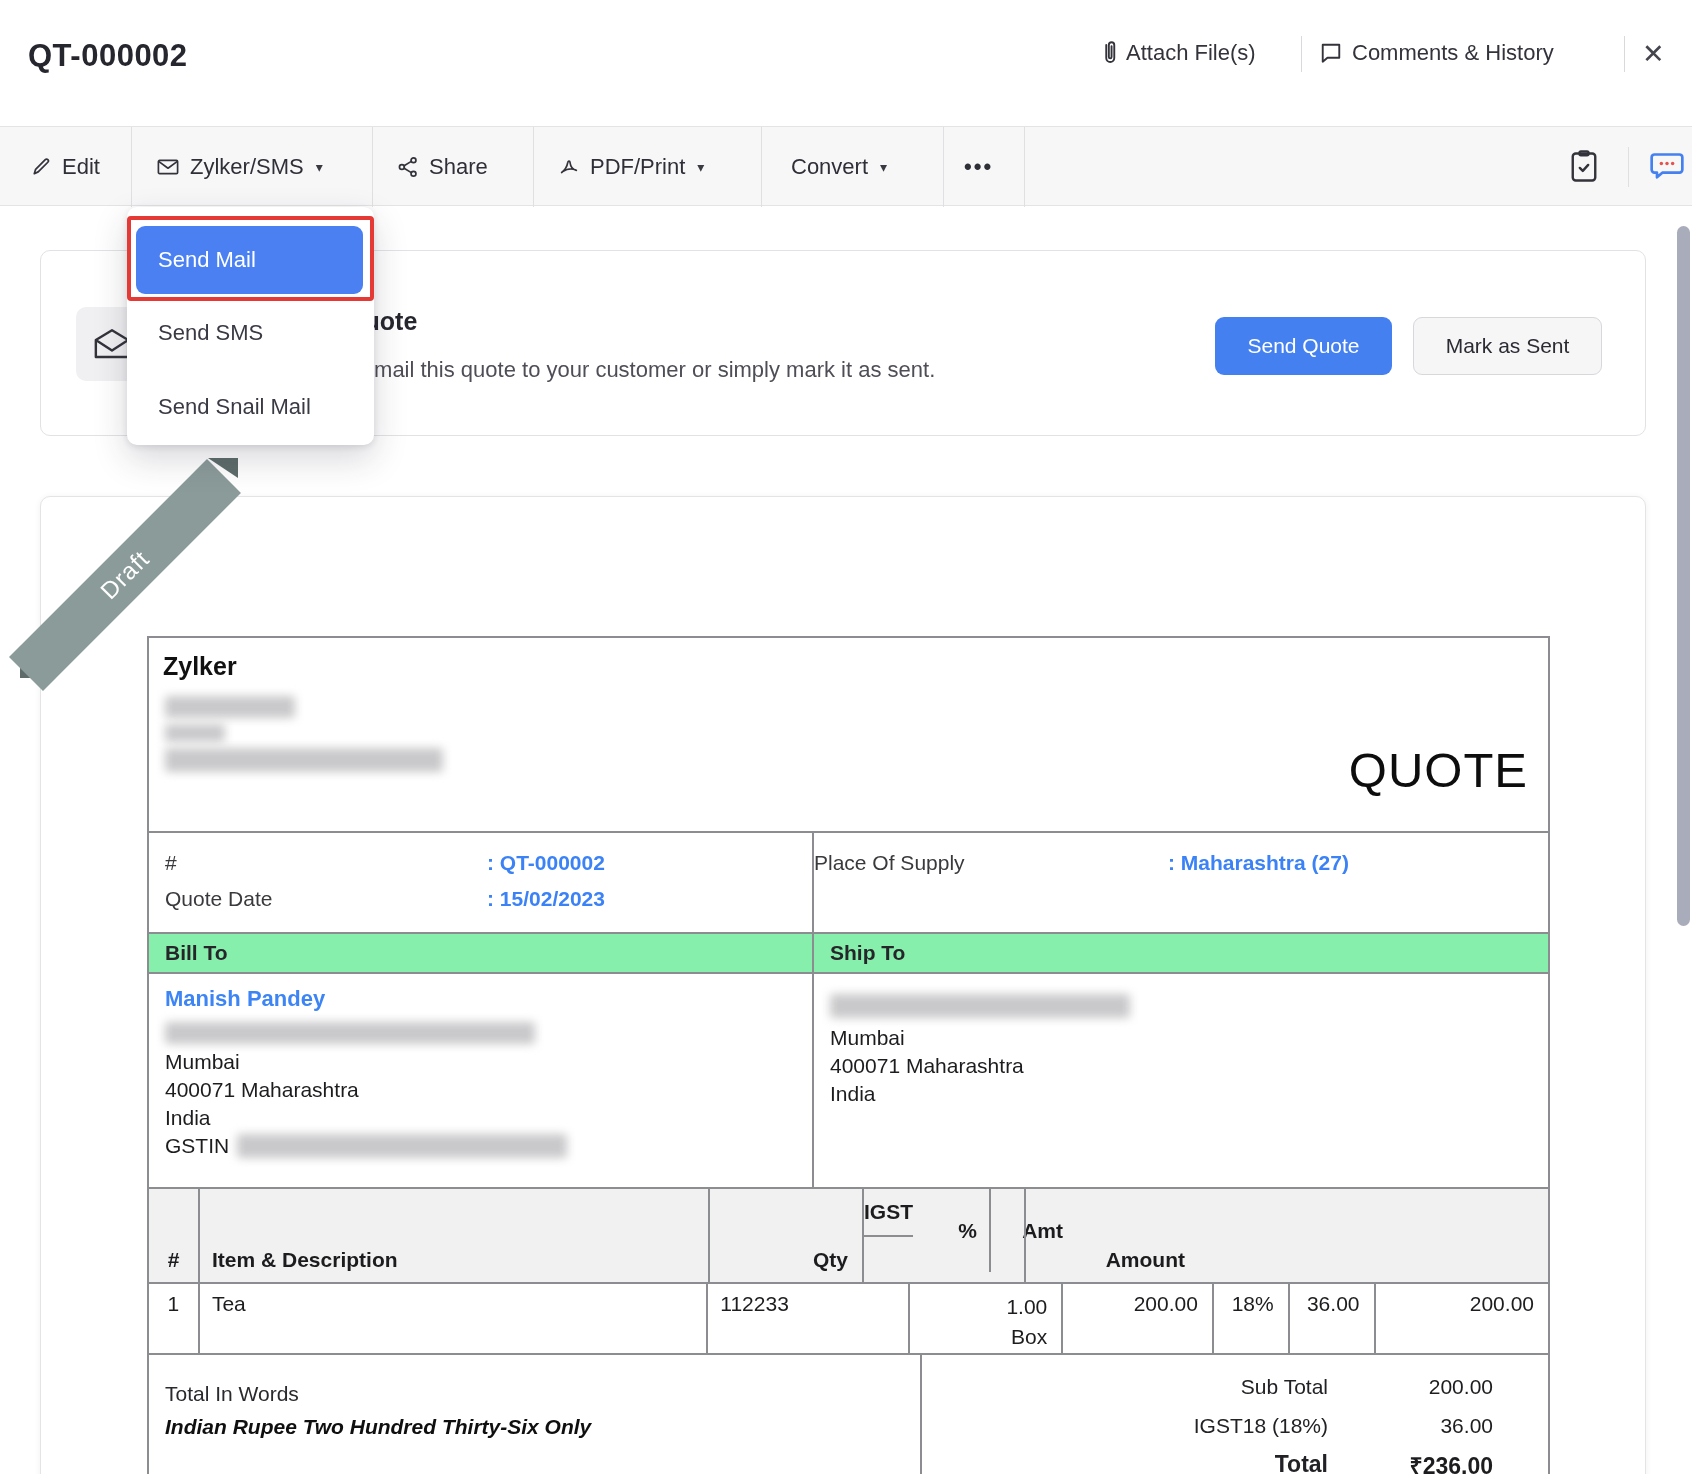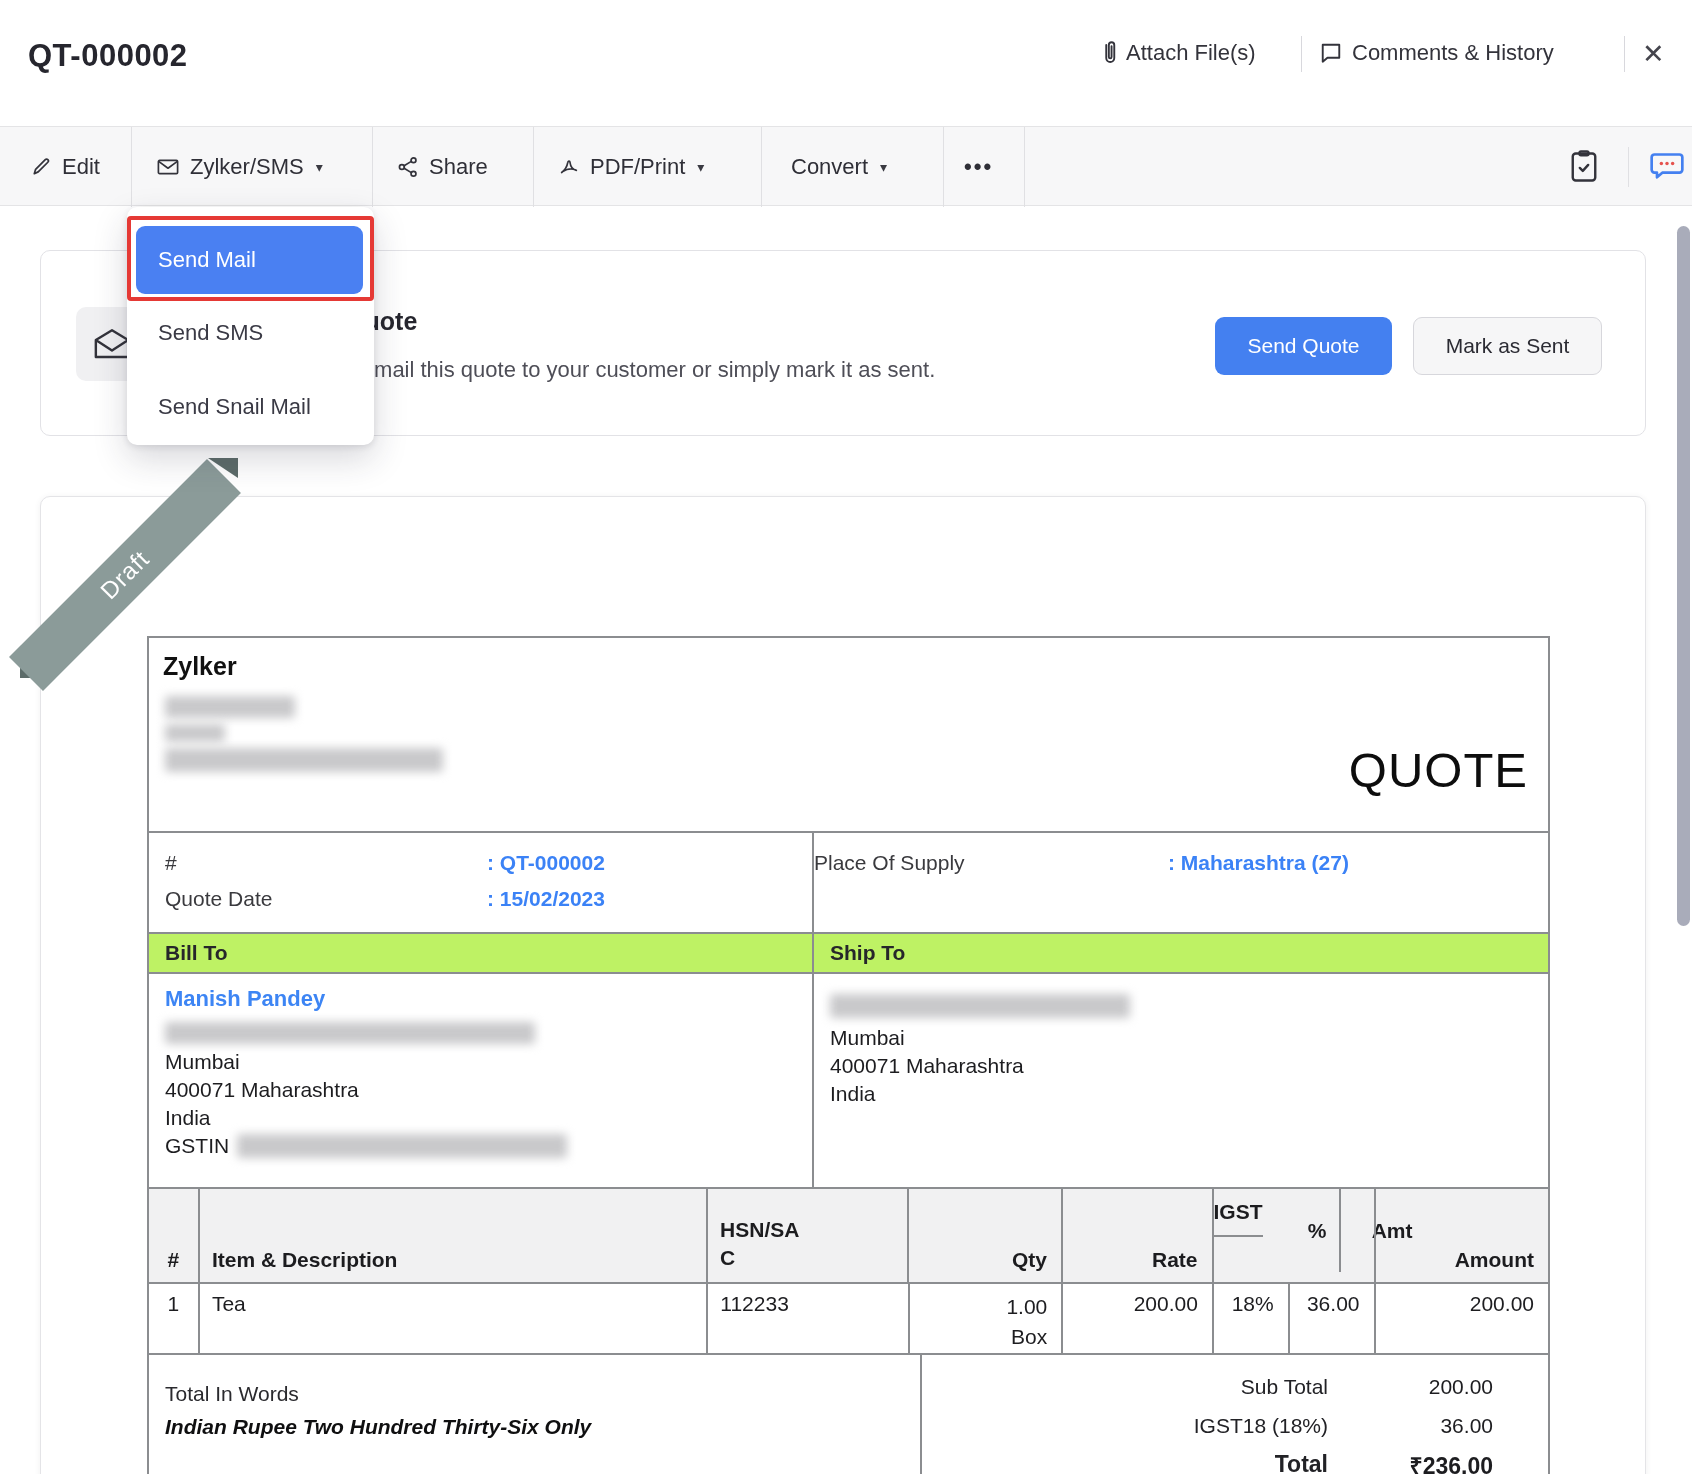--- a/index.html
+++ b/index.html
@@ -77,21 +77,21 @@
   .r3 { position:absolute; left:16px; top:110px; width:278px; height:24px; }
   .doc-type { position:absolute; right:20px; top:104px; font-size:49px; color:#0d0d0d; letter-spacing:1px; }
 
   .info-row { display:flex; border-top:2px solid #8b8d90; height:101px; }
   .info-left { width:665px; border-right:2px solid #8b8d90; padding:12px 16px; }
   .info-right { flex:1; padding:12px 0; }
   .kv { display:flex; line-height:36px; }
   .kv .k { width:322px; color:#3a3a3e; }
   .kv .v { font-weight:bold; color:#3b82f6; }
 
-  .band { display:flex; height:42px; background:#bef264; border-top:2px solid #8b8d90; border-bottom:2px solid #8b8d90; }
+  .band { display:flex; height:42px; background:#86efac; border-top:2px solid #8b8d90; border-bottom:2px solid #8b8d90; }
   .band-left { width:665px; border-right:2px solid #8b8d90; display:flex; align-items:center; padding-left:16px; font-weight:bold; color:#26262a; }
   .band-right { flex:1; display:flex; align-items:center; padding-left:16px; font-weight:bold; color:#26262a; }
 
   .addr-row { display:flex; height:213px; }
   .addr-left { width:665px; border-right:2px solid #8b8d90; padding:8px 16px; line-height:28px; }
   .addr-right { flex:1; padding:20px 16px; line-height:28px; }
   .cust-link { color:#3d85f4; font-weight:bold; font-size:22px; line-height:34px; cursor:pointer; }
   .addr-redact-1 { width:370px; height:22px; margin:6px 0 4px; }
   .addr-redact-2 { width:300px; height:24px; margin-bottom:6px; }
   .gstin-line { display:flex; align-items:center; gap:8px; }
@@ -313,25 +313,21 @@
       <div class="redact addr-redact-2"></div>
       <div>Mumbai</div>
       <div>400071 Maharashtra</div>
       <div>India</div>
     </div>
   </div>
 
   <div class="tbl-head">
     <div class="c c-sr">#</div>
     <div class="c c-item">Item &amp; Description</div>
-    <div class="c c-hsn">
-      <span class="hsn-label">HSN/SAC</span>
-    </div>
     <div class="c c-qty">Qty</div>
-    <div class="c c-rate">Rate</div>
     <div class="c c-igst">
       <div class="igst-grid">
         <div class="igst-top">IGST</div>
         <div class="igst-sub">
           <div class="sp">%</div>
           <div class="sa">Amt</div>
         </div>
       </div>
     </div>
     <div class="c c-amount">Amount</div>

